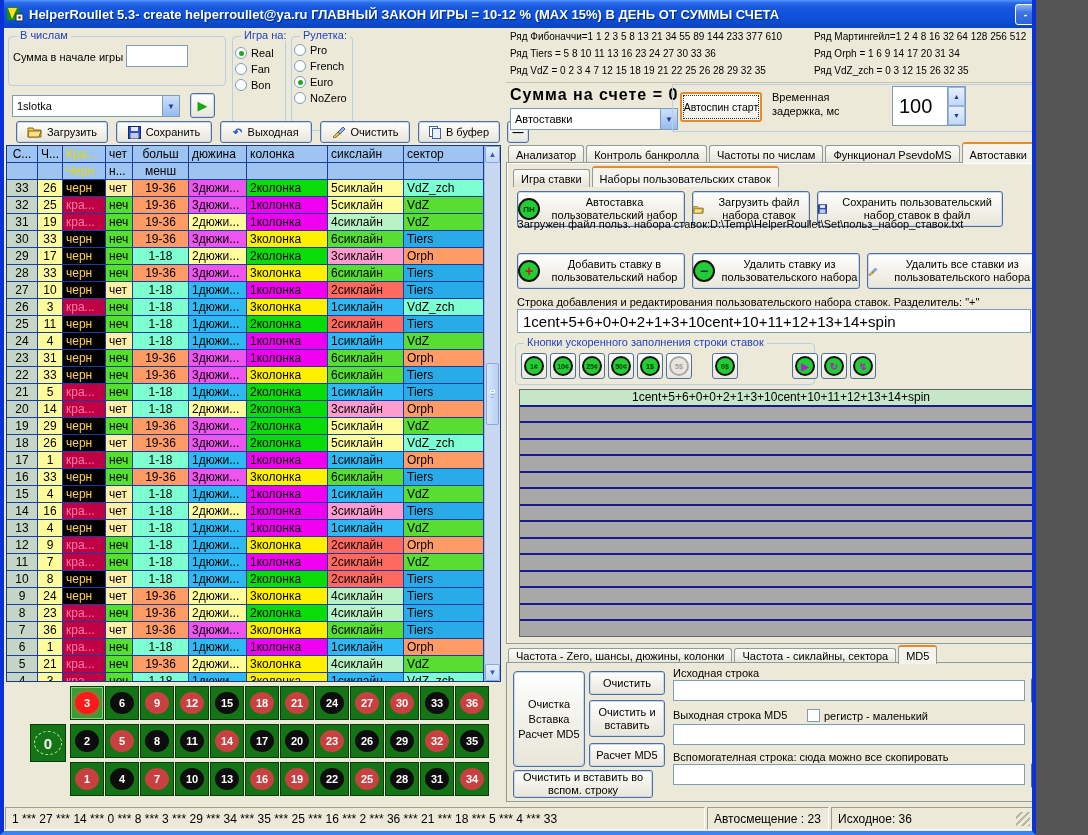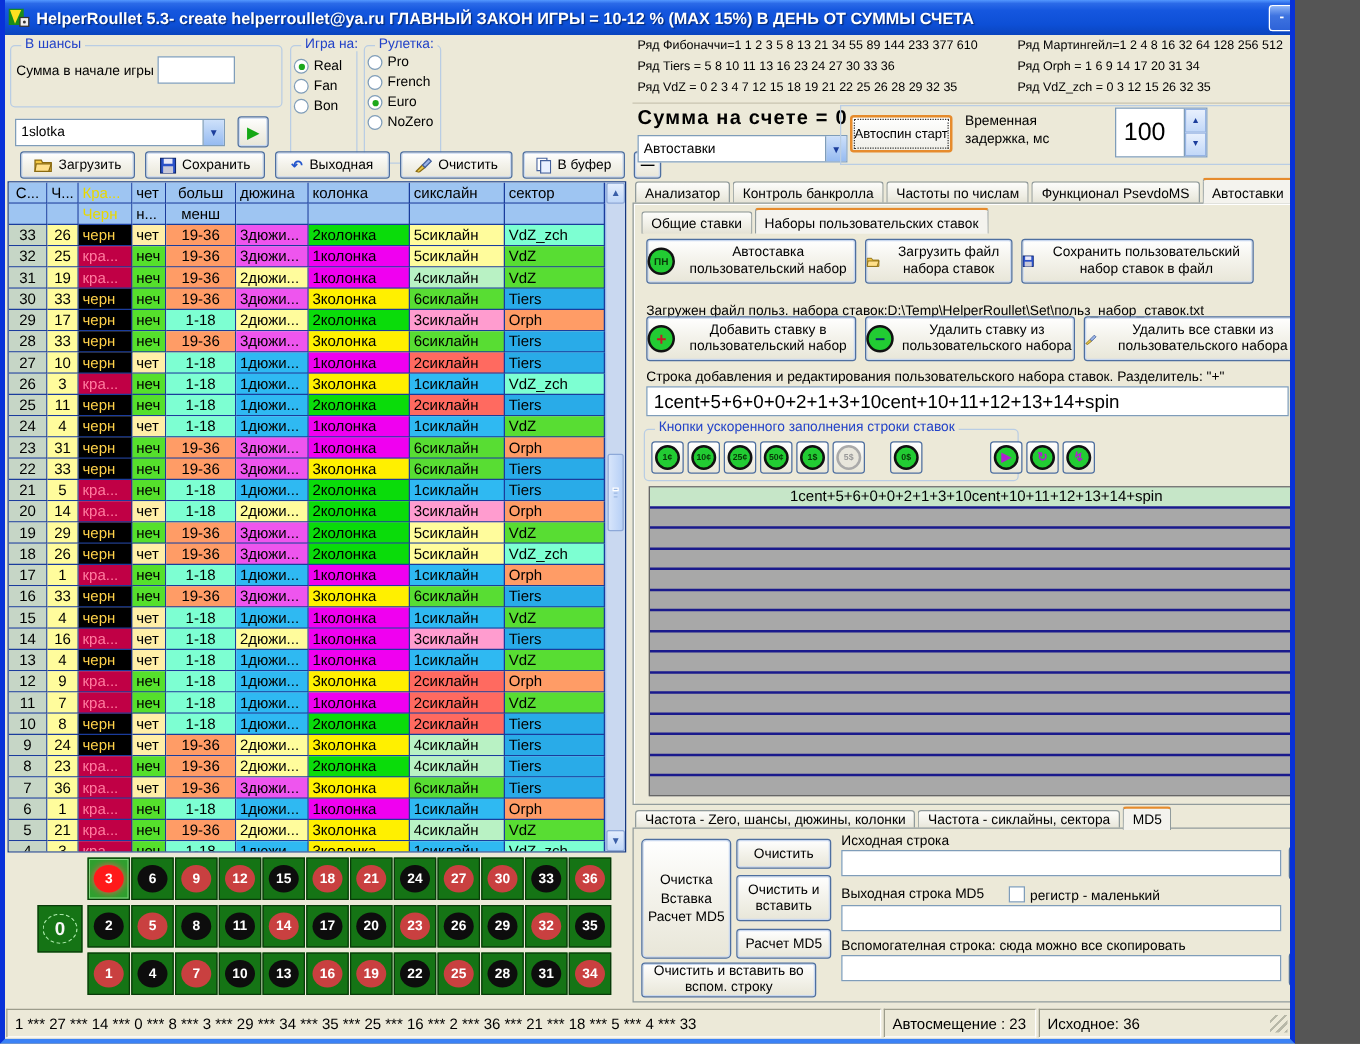--- a/index.html
+++ b/index.html
@@ -130,21 +130,21 @@
     </svg>
     <span>HelperRoullet 5.3- create helperroullet@ya.ru ГЛАВНЫЙ ЗАКОН ИГРЫ = 10-12 % (MAX 15%) В ДЕНЬ ОТ СУММЫ СЧЕТА</span>
     <span class="winbtns">
       <span class="winbtn">-</span>
       <span class="winbtn">❐</span>
       <span class="winbtn close">X</span>
     </span>
   </div>
 
   <div class="groupbox" style="left:4px;top:36px;width:218px;height:50px;">
-    <span class="cap">В шансы</span>
+    <span class="cap">В числам</span>
     <span class="lbl" style="left:4px;top:14px;">Сумма в начале игры</span>
     <input class="tbx" style="position: absolute; left: 117px; top: 8px; width: 62px; height: 22px;">
   </div>
 
   <div class="groupbox" style="left:228px;top:36px;width:54px;height:95px;">
     <span class="cap">Игра на:</span>
     <div id="game-radios" style="margin-top:10px;">
         <div class="radio">
           <span class="rdot on"></span>
           <span>Real</span>
@@ -736,21 +736,21 @@
       <div class="tab active" style="height: 21px;">Автоставки</div>
       <div class="tab" style="height: 18px;">MD5</div>
     </div>
   <div id="tabarrows">
     <div class="sbtn">◄</div>
     <div class="sbtn">►</div>
   </div>
 
   <div id="tabpage">
     <div id="subtabs">
-        <div class="tab" style="height: 18px;">Общие ставки</div>
+        <div class="tab" style="height: 18px;">Игра ставки</div>
         <div class="tab active" style="height: 21px;">Наборы пользовательских ставок</div>
       </div>
     <div id="rsbar"></div>
 
     <div class="btn bigbtn" style="left:10px;top:28px;width:168px;">
       <span class="cicon">ПН</span>
       <span>Автоставка пользовательский набор</span>
     </div>
     <div class="btn bigbtn" style="left:185px;top:28px;width:118px;">
       <svg width="17" height="13" viewBox="0 0 15 12">
@@ -761,21 +761,21 @@
     </div>
     <div class="btn bigbtn" style="left:310px;top:28px;width:186px;">
       <svg width="14" height="14" viewBox="0 0 13 13">
           <rect x="0.5" y="0.5" width="12" height="12" fill="#2A50C8" stroke="#10286E"></rect>
           <rect x="3" y="1" width="7" height="4" fill="#E8E8F8"></rect>
           <rect x="2.5" y="7" width="8" height="5.5" fill="#C8C8D8"></rect>
         </svg>
       <span>Сохранить пользовательский набор ставок в файл</span>
     </div>
 
-    <div class="lbl" style="left:10px;top:80px;">Загружен файл польз. набора ставок:D:\Temp\HelperRoullet\Set\польз_набор_ставок.txt</div>
+    <div class="lbl" style="left:10px;top:55px;">Загружен файл польз. набора ставок:D:\Temp\HelperRoullet\Set\польз_набор_ставок.txt</div>
 
     <div class="btn bigbtn" style="left:10px;top:90px;width:168px;">
       <span class="cicon">
           <span style="color:#C81828;font-size:14px;font-weight:bold;">+</span>
         </span>
       <span>Добавить ставку в пользовательский набор</span>
     </div>
     <div class="btn bigbtn" style="left:185px;top:90px;width:168px;">
       <span class="cicon">
           <span style="color:#10286E;font-size:14px;font-weight:bold;">−</span>

